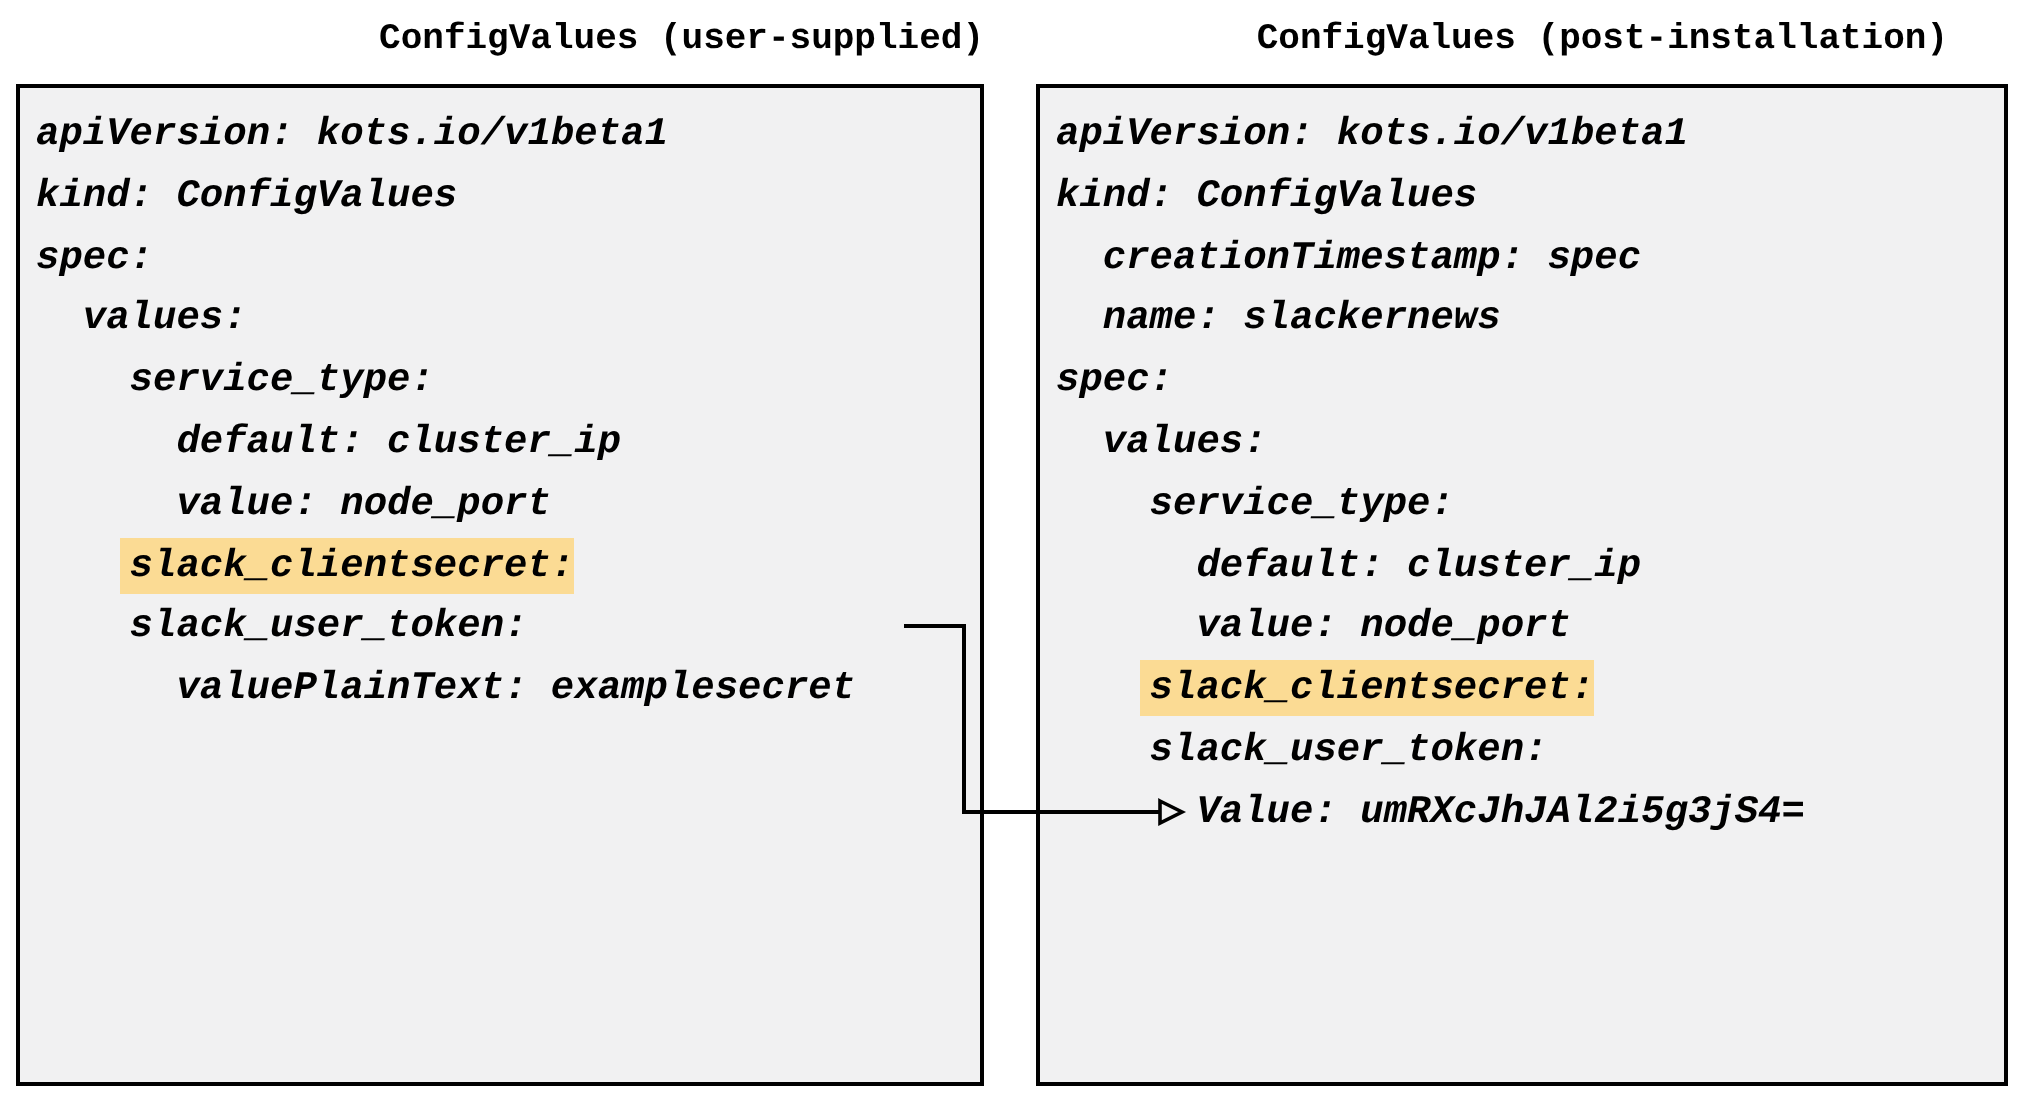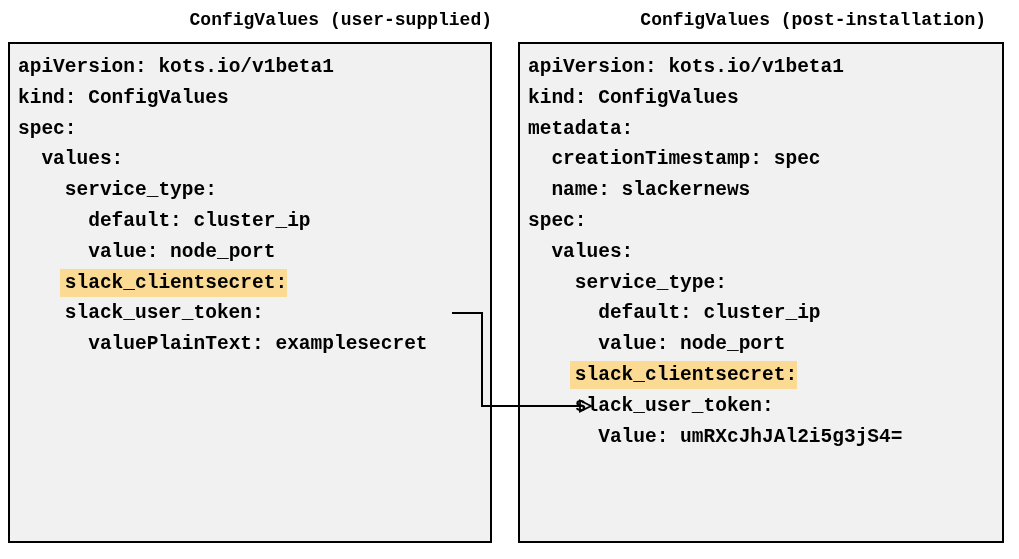--- a/index.html
+++ b/index.html
@@ -13,30 +13,30 @@
     width:1019px;height:559px;position:relative;background:#ffffff;
     font-family:"Liberation Mono","DejaVu Sans Mono",monospace;
     overflow:hidden;
   }
   .panel-title{
     position:absolute;top:5px;height:30px;
     font-size:18px;font-weight:700;color:var(--ink);
     text-align:right;line-height:30px;white-space:pre;
   }
   #left-title{left:8px;width:484px;}
-  #right-title{left:500px;width:486px;}
+  #right-title{left:488px;width:486px;}
   .panel{
     position:absolute;top:42px;height:501px;box-sizing:border-box;
     background:var(--panel-bg);border:2px solid var(--border);
   }
   #left-panel{left:8px;width:484px;}
   #right-panel{left:518px;width:486px;}
   .code{
     padding:8px 0 0 8px;
-    font-size:19.5px;font-weight:700;line-height:30.8px;color:var(--ink);
+    font-size:19.5px;font-weight:700;line-height:30.8px;color:var(--ink);font-style:italic;
   }
   .ln{white-space:pre;}
   .i2{padding-left:2ch;}
   .i4{padding-left:4ch;}
   .i6{padding-left:6ch;}
   .txt{display:inline;}
   .hl{
     background:var(--hl);
     padding:3px 0 3px 5px;margin-left:-5px;text-align:right;
   }
@@ -63,21 +63,20 @@
     <div class="ln i4"><span class="txt hl">slack_clientsecret:</span></div>
     <div class="ln i4"><span class="txt">slack_user_token:</span></div>
     <div class="ln i6"><span class="txt">valuePlainText: examplesecret</span></div>
   </div>
 </div>
 
 <div class="panel" id="right-panel">
   <div class="code">
     <div class="ln"><span class="txt">apiVersion: kots.io/v1beta1</span></div>
     <div class="ln"><span class="txt">kind: ConfigValues</span></div>
-    <div class="ln"><span class="txt">metadata:</span></div>
     <div class="ln i2"><span class="txt">creationTimestamp: spec</span></div>
     <div class="ln i2"><span class="txt">name: slackernews</span></div>
     <div class="ln"><span class="txt">spec:</span></div>
     <div class="ln i2"><span class="txt">values:</span></div>
     <div class="ln i4"><span class="txt">service_type:</span></div>
     <div class="ln i6"><span class="txt">default: cluster_ip</span></div>
     <div class="ln i6"><span class="txt">value: node_port</span></div>
     <div class="ln i4"><span class="txt hl">slack_clientsecret:</span></div>
     <div class="ln i4"><span class="txt">slack_user_token:</span></div>
     <div class="ln i6"><span class="txt">Value: umRXcJhJAl2i5g3jS4=</span></div>

